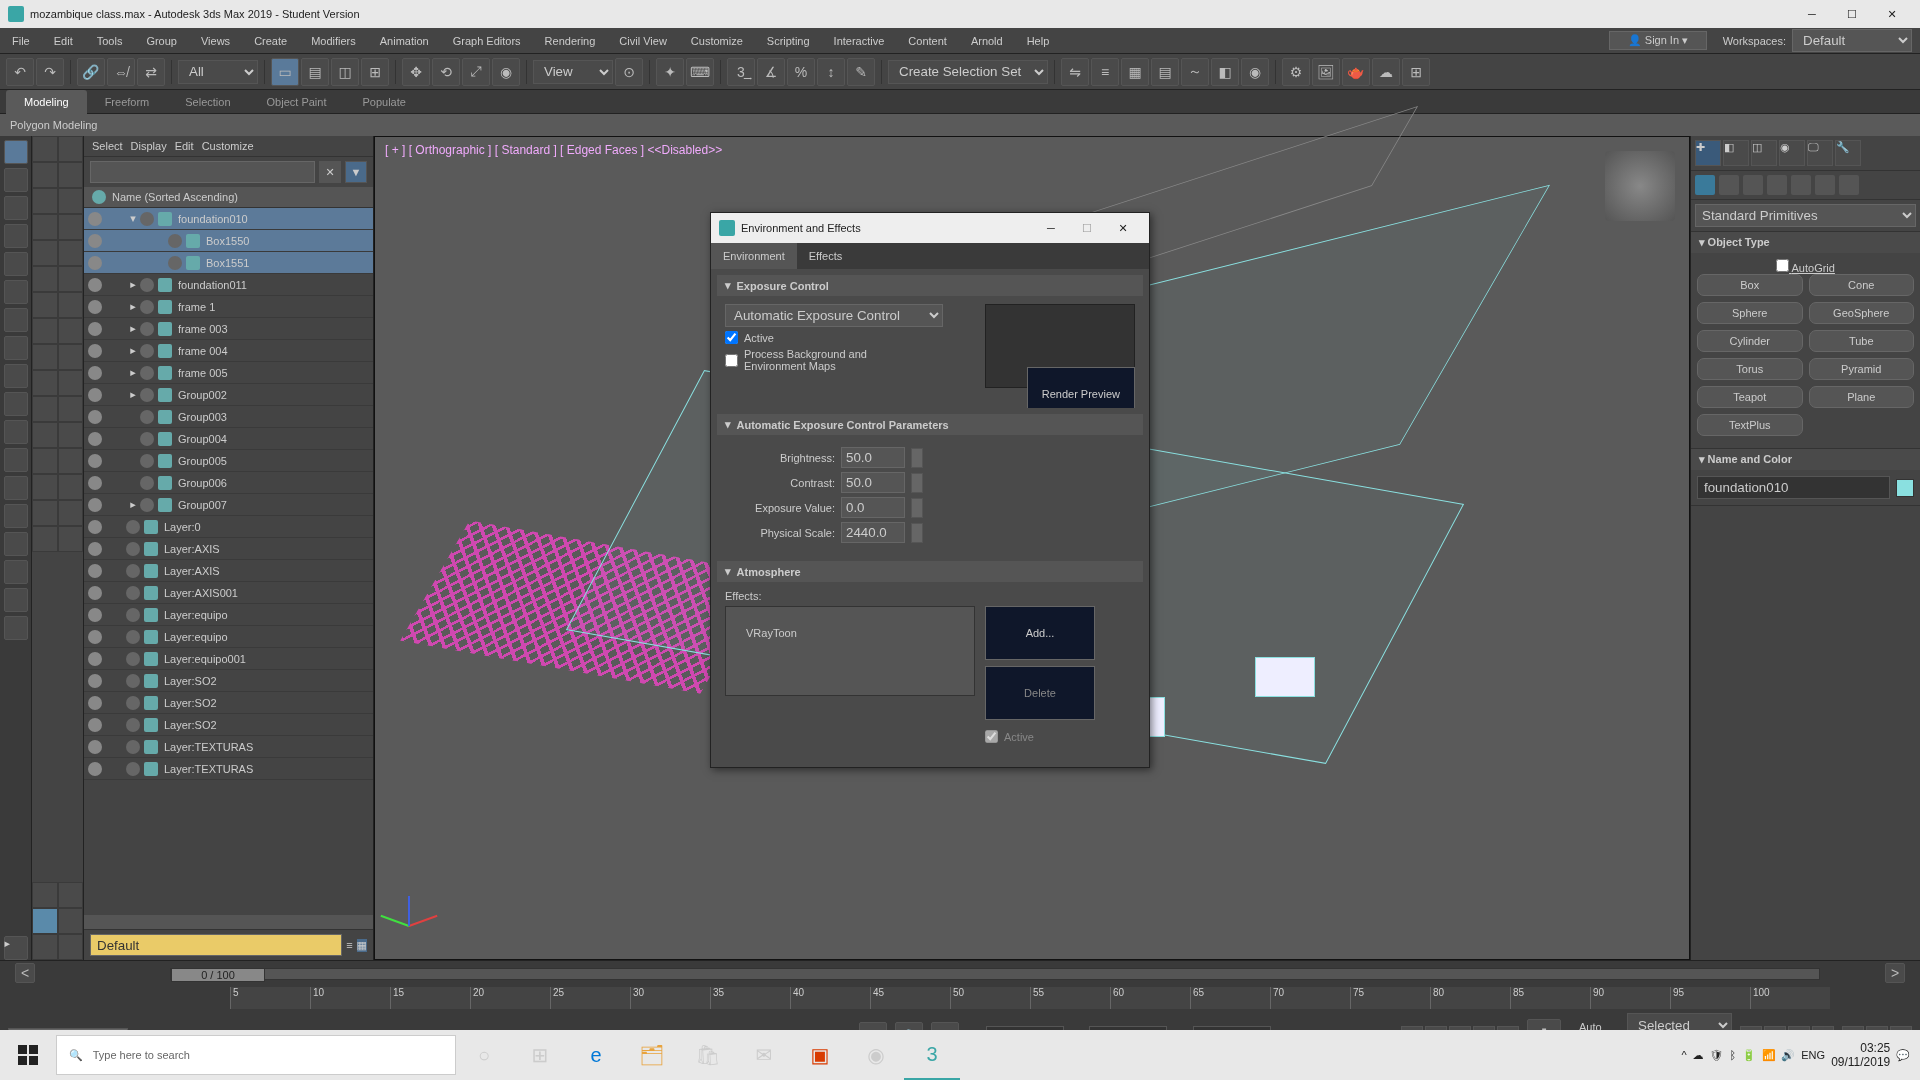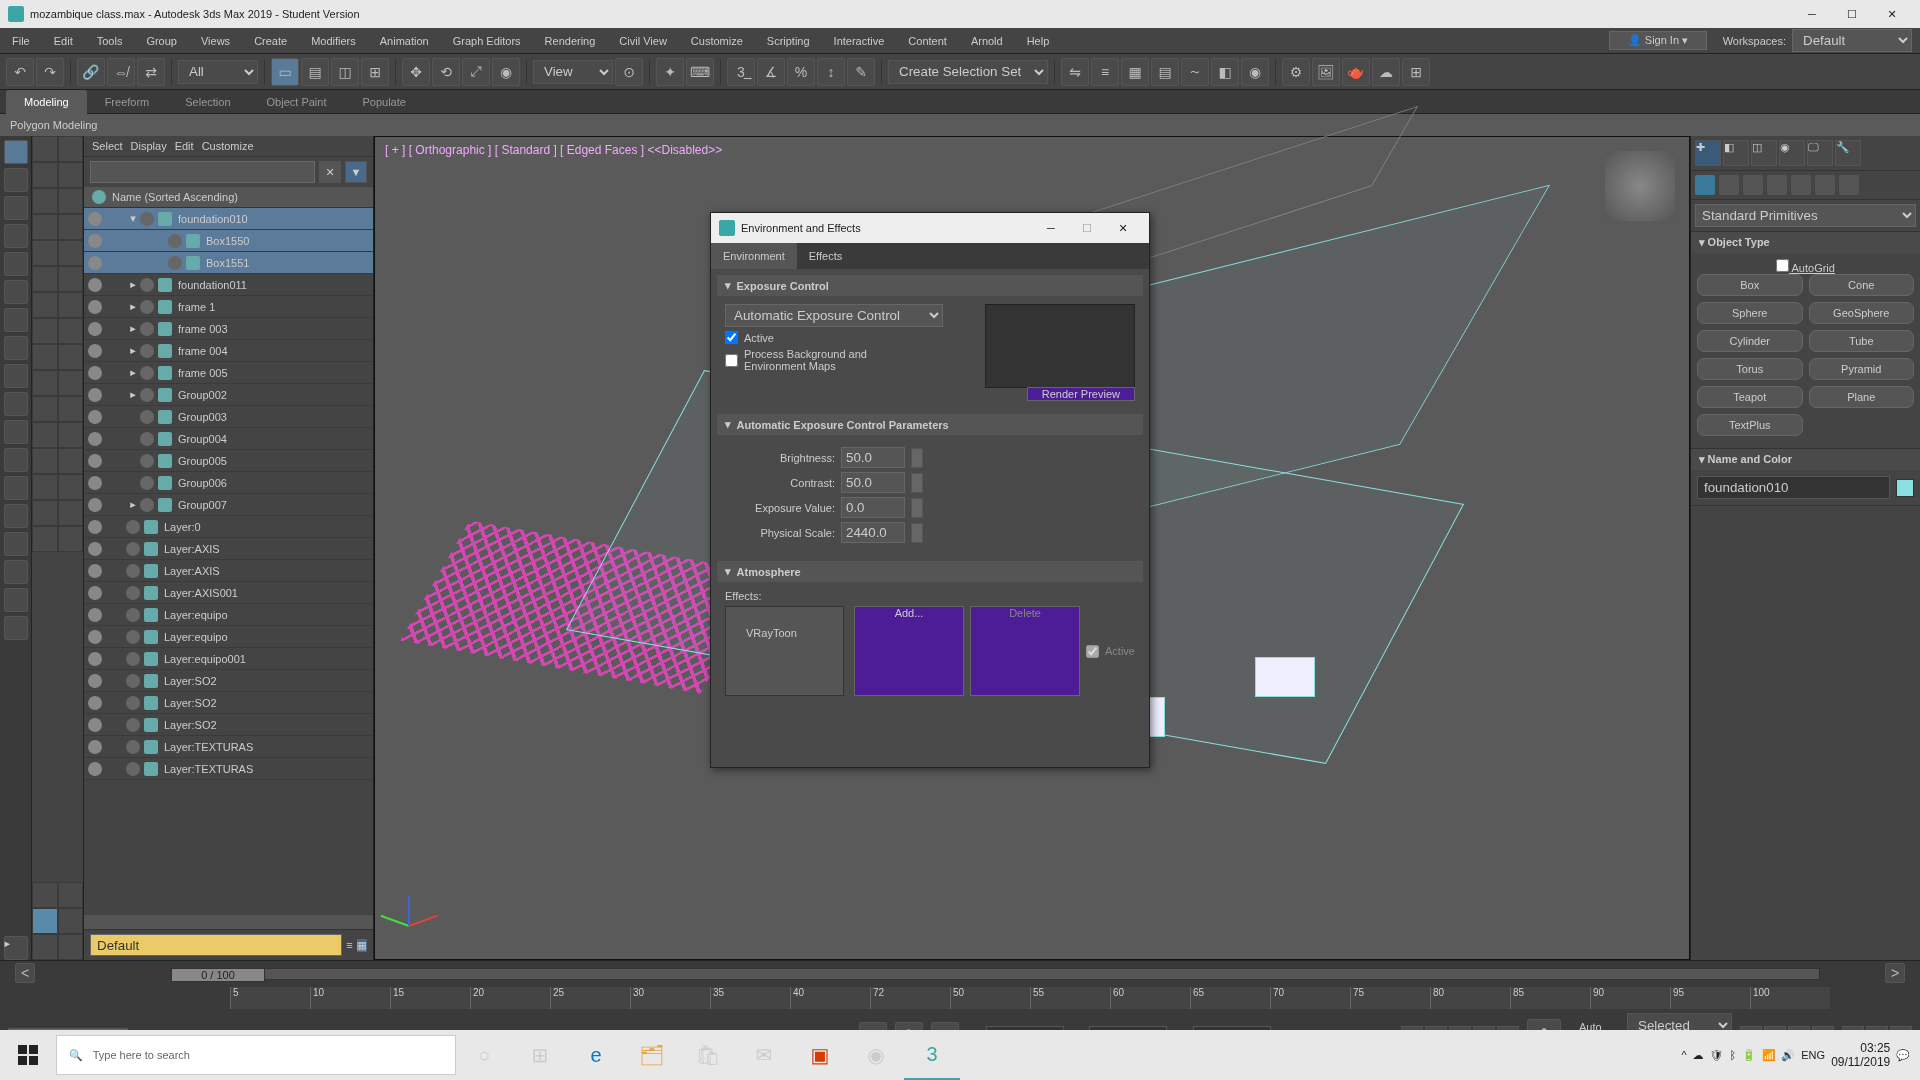--- a/index.html
+++ b/index.html
@@ -76,27 +76,27 @@
 .dlg .dtabs { display:flex; background:#3a3a3a; height:26px;}
 .dlg .dtabs .dt { padding:0 12px; line-height:26px; cursor:pointer;}
 .dlg .dtabs .dt.active { background:#555;}
 .dlg .droll { margin:6px;}
 .dlg .drh { background:#555; padding:4px 8px; font-weight:bold; display:flex; align-items:center; gap:6px;}
 .dlg .drb { padding:8px; background:#4a4a4a;}
 .dlg select,.dlg input[type=text] { background:#555; color:#ccc; border:1px solid #666; padding:2px 4px;}
 .dlg .chk { display:flex; align-items:center; gap:6px; margin:4px 0; cursor:pointer;}
 .dlg .chk input { cursor:pointer;}
 .dlg .prv { width:150px; height:84px; background:#333; border:1px solid #222; float:right;}
-.dlg .rbtn { background:#4c1d95; border:1px solid #666; padding:0 14px; cursor:pointer;}
+.dlg .rbtn { background:#0f172a; border:1px solid #666; padding:20px 14px; cursor:pointer;}
 .dlg .prmrow { display:flex; align-items:center; margin:4px 0; gap:6px;}
 .dlg .prmrow .lbl { width:110px; text-align:right;}
 .dlg .prmrow .spn { width:64px; background:#555; border:1px solid #666; padding:2px 4px; color:#ccc;}
 .dlg .prmrow .spna { width:12px;height:20px;background:#666;border:1px solid #555;cursor:pointer;}
 .dlg .fxlist { width:250px;height:90px;background:#555;border:1px solid #333;padding:20px;}
-.dlg .fxbtns { display:flex; flex-direction:row; gap:6px; margin-left:10px;}
+.dlg .fxbtns { display:flex; flex-direction:column; gap:6px; margin-left:10px;}
 .dlg .fxbtns .rbtn { width:110px; text-align:center;}
 .dlg .csw2 { width:24px;height:16px;background:#fff;border:1px solid #333;cursor:pointer;}
 .bottom { position:absolute; left:0; right:0; bottom:50px; height:70px; background:#3a3a3a; border-top:1px solid #222;}
 .slider { height:14px; position:relative; margin:4px 50px 0 120px;}
 .slider .bar { height:12px; background:#555; border:1px solid #333; position:relative;}
 .slider .thumb { position:absolute; left:0; top:-1px; width:94px; height:14px; background:#888; border:1px solid #333; text-align:center; line-height:12px; color:#222; cursor:pointer;}
 .ruler { height:22px; position:relative; margin:2px 50px 0 120px; background:#444; font-size:10px; display:flex;}
 .ruler span { flex:1; border-left:1px solid #666; padding-left:2px;}
 .status { display:flex; align-items:center; padding:4px 8px; gap:8px;}
 .status .msbox { width:120px; background:#666; border:1px solid #555; padding:2px; font-family:monospace; font-size:10px;}
@@ -735,21 +735,21 @@
       <div style="width:110px"></div>
       <div class="ruler" id="ruler" style="flex:1">
         <span>5</span>
         <span>10</span>
         <span>15</span>
         <span>20</span>
         <span>25</span>
         <span>30</span>
         <span>35</span>
         <span>40</span>
-        <span>72</span>
+        <span>45</span>
         <span>50</span>
         <span>55</span>
         <span>60</span>
         <span>65</span>
         <span>70</span>
         <span>75</span>
         <span>80</span>
         <span>85</span>
         <span>90</span>
         <span>95</span>

